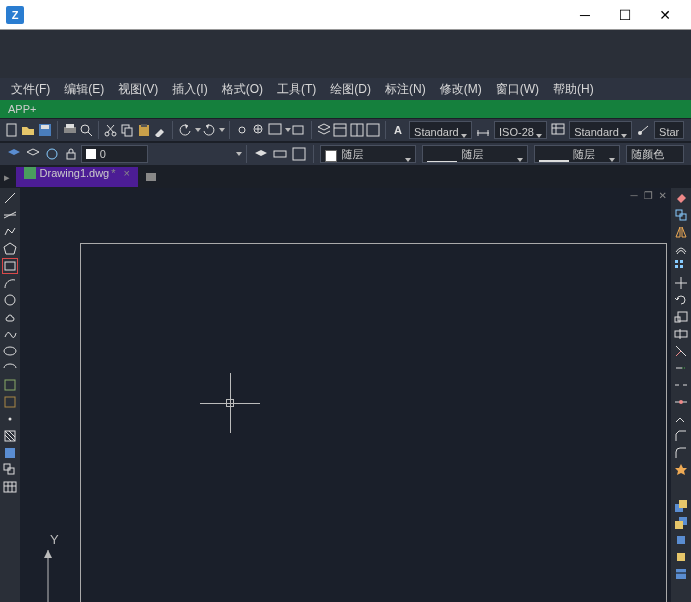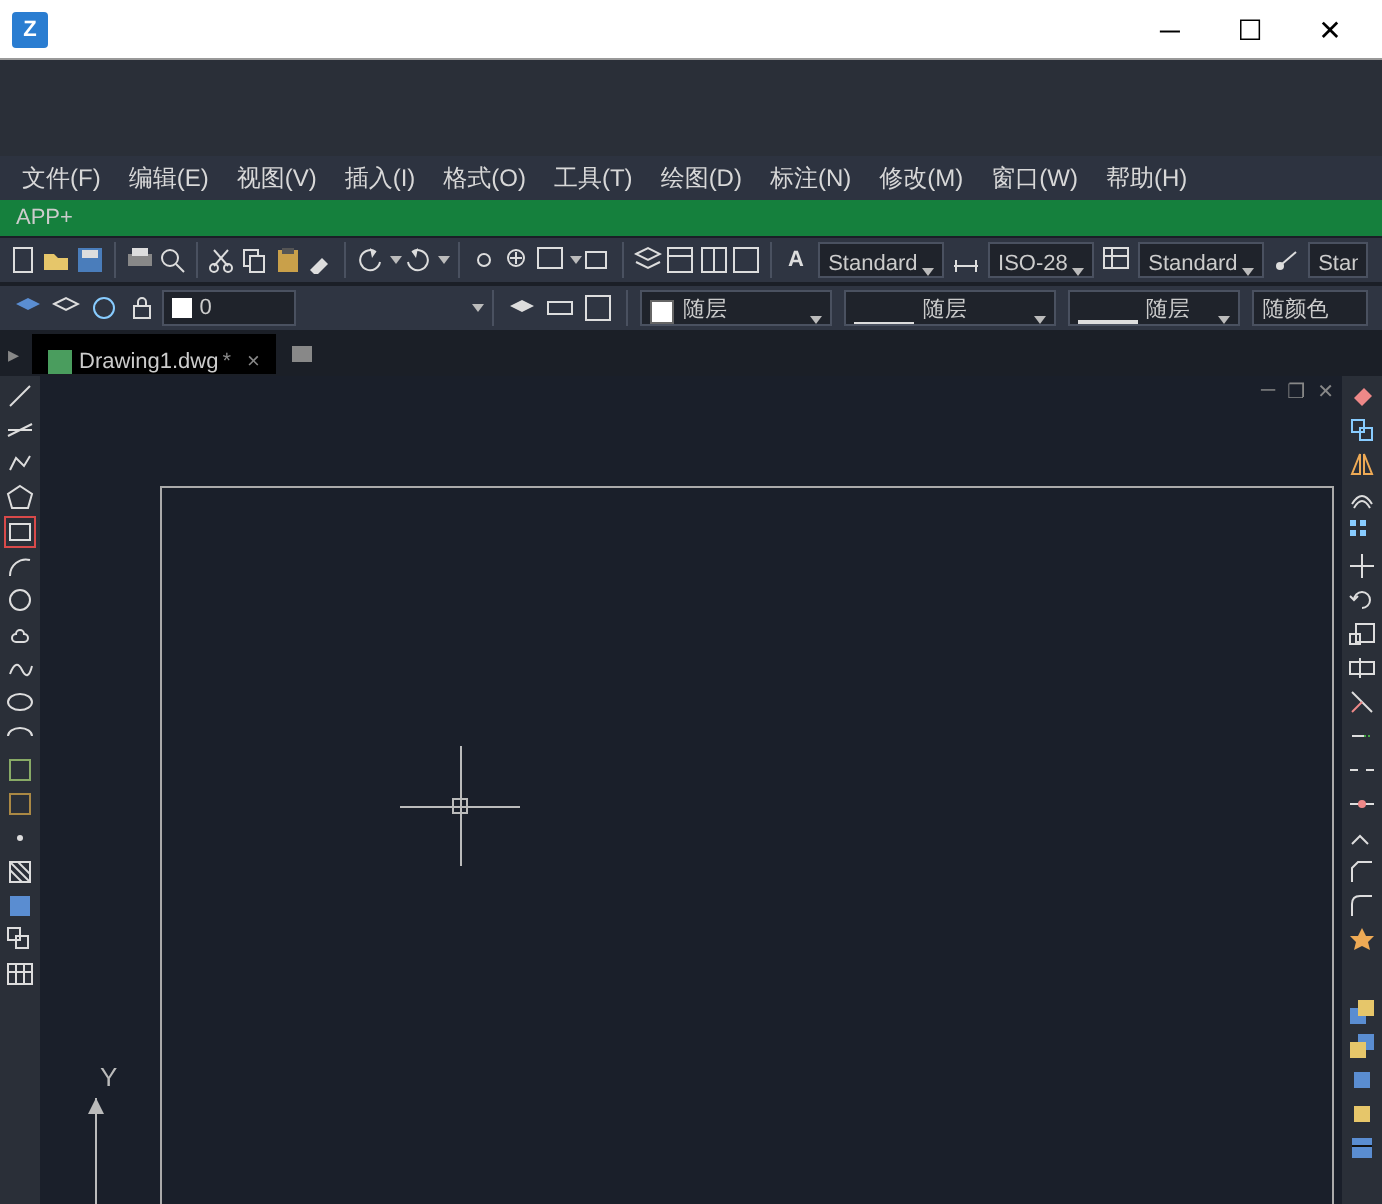--- a/index.html
+++ b/index.html
@@ -19,21 +19,21 @@
   .tbtn { width:18px; height:18px; display:flex; align-items:center; justify-content:center; margin:0 1px; color:#ccc; }
   .tbtn svg { display:block; }
   .tsep { width:1px; height:18px; background:#4a5160; margin:0 4px; }
   .ddarrow { width:0;height:0;border-left:3px solid transparent;border-right:3px solid transparent;border-top:4px solid #bbb; margin-left:2px;}
   .dropdown { height:18px; background:#1f232b; border:1px solid #4a5160; display:flex; align-items:flex-end; padding:0 4px; font-size:11px; color:#ccc; margin:0 3px; }
   .dropdown .dval { flex:1; white-space:nowrap; overflow:hidden; }
   .numbox { width:70px; height:18px; background:#1f232b; border:1px solid #4a5160; color:#ccc; padding:0 4px; font-size:11px; display:flex; align-items:center;}
   .swatch { width:12px; height:12px; background:#fff; border:1px solid #666; margin-right:4px;}
   
   .doctabs { height:22px; background:#1b1f27; display:flex; align-items:center; padding:0 4px; }
-  .doctabs .dtab { height:20px; display:flex; align-items:flex-end; padding:0 8px; background:#000000; color:#ccc; font-size:11px; margin-right:4px;}
+  .doctabs .dtab { height:20px; display:flex; align-items:flex-start; padding:0 8px; background:#4c1d95; color:#ccc; font-size:11px; margin-right:4px;}
   .doctabs .dtab .star { color:#888; margin-left:2px; }
   .doctabs .dtab .close { margin-left:8px; color:#888; }
   .doctabs .dplus { width:18px;height:18px; display:flex;align-items:center;justify-content:center;}
   
   .mainrow { display:flex; height:468px; }
   .ltool { width:20px; background:#2a2f38; display:flex; flex-direction:column; align-items:center; padding-top:2px; gap:1px;}
   .ltool .lbtn { width:16px; height:16px; display:flex; align-items:center; justify-content:center; color:#ccc; }
   .ltool .lbtn.sel { border:1px solid #d94a4a; }
   .rtool { width:20px; background:#2a2f38; display:flex; flex-direction:column; align-items:center; padding-top:2px; gap:1px;}
   .rtool .rbtn { width:16px; height:16px; display:flex; align-items:center; justify-content:center; }

